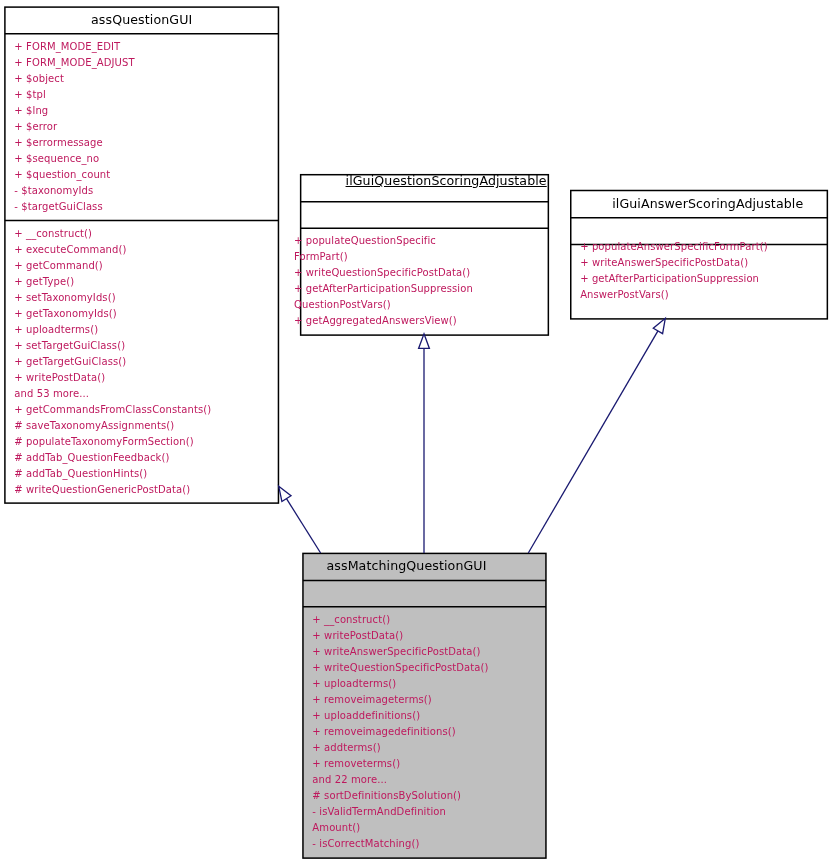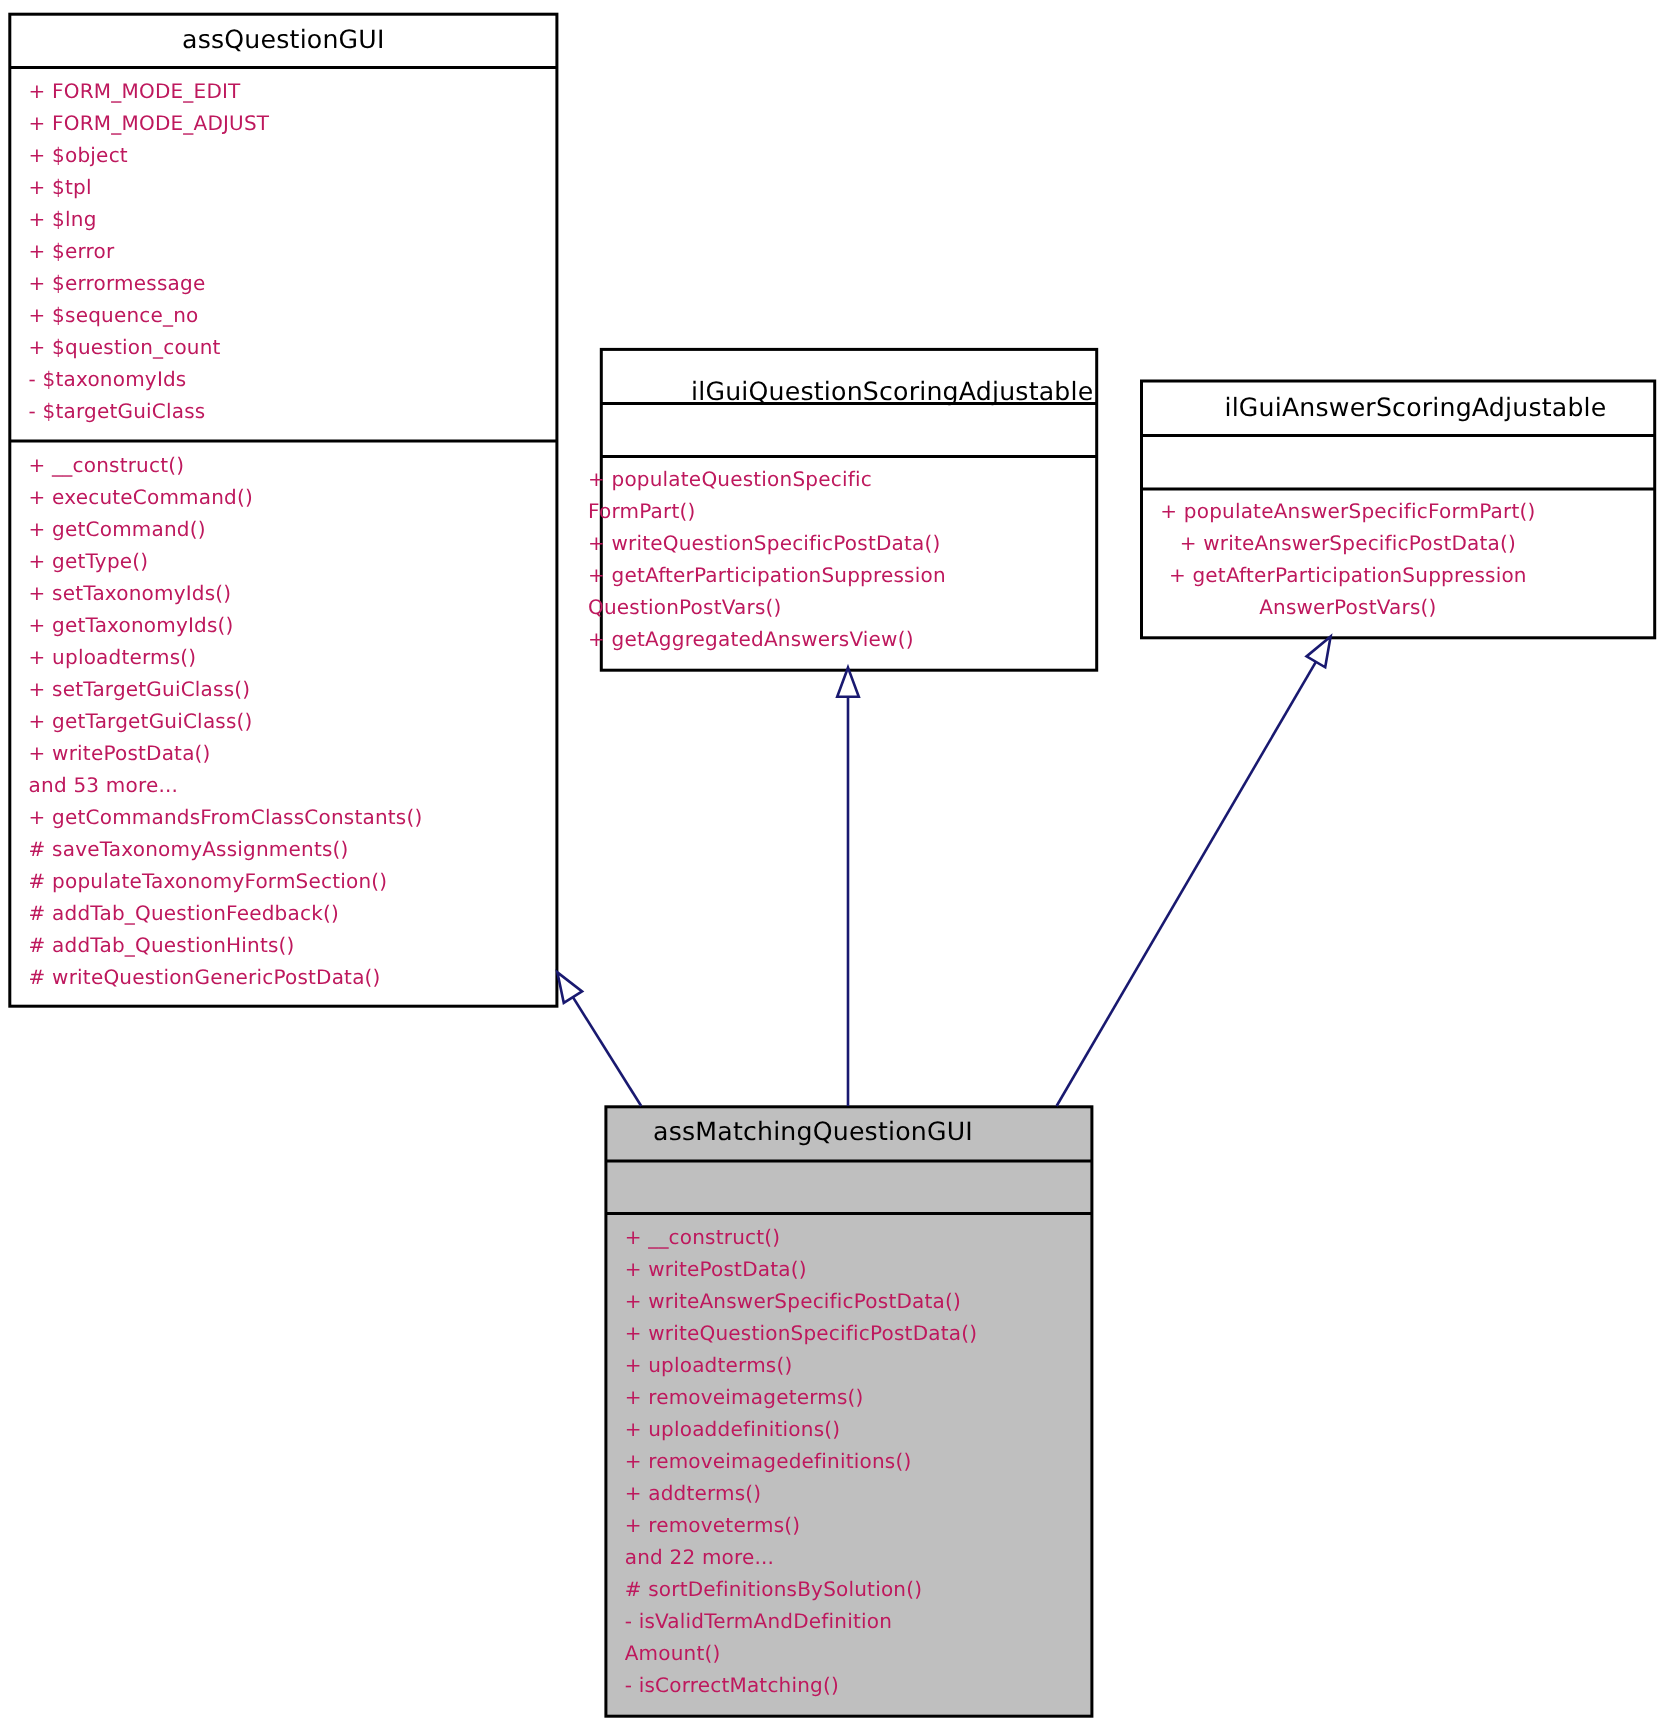--- a/index.html
+++ b/index.html
@@ -138,41 +138,41 @@
         <div class="node-member">
           <div class="node-row"># addTab_QuestionFeedback()</div>
         </div>
         <div class="node-member">
           <div class="node-row"># addTab_QuestionHints()</div>
         </div>
         <div class="node-member">
           <div class="node-row"># writeQuestionGenericPostData()</div>
         </div>
       </div>
-      <div class="node-title" style="left: 300.65px; width: 291px; top: 188px;">ilGuiQuestionScoringAdjustable</div>
+      <div class="node-title" style="left: 300.65px; width: 291px; top: 173px; text-decoration: underline;">ilGuiQuestionScoringAdjustable</div>
       <div class="node-section" style="left: 310.05px; top: 206.84px;"></div>
       <div class="node-section" style="left: 294px; top: 233.34px;">
         <div class="node-member">
           <div class="node-row">+ populateQuestionSpecific</div>
           <div class="node-row">FormPart()</div>
         </div>
         <div class="node-member">
           <div class="node-row">+ writeQuestionSpecificPostData()</div>
         </div>
         <div class="node-member">
           <div class="node-row">+ getAfterParticipationSuppression</div>
           <div class="node-row">QuestionPostVars()</div>
         </div>
         <div class="node-member">
           <div class="node-row">+ getAggregatedAnswersView()</div>
         </div>
       </div>
       <div class="node-title" style="left: 570.75px; width: 274px; top: 195.54px;">ilGuiAnswerScoringAdjustable</div>
       <div class="node-section" style="left: 580.15px; top: 222.74px;"></div>
-      <div class="node-section" style="left: 580.15px; top: 249px; text-align: center;">
+      <div class="node-section" style="left: 580.15px; top: 239px;">
         <div class="node-member">
           <div class="node-row">+ populateAnswerSpecificFormPart()</div>
         </div>
         <div class="node-member">
           <div class="node-row">+ writeAnswerSpecificPostData()</div>
         </div>
         <div class="node-member">
           <div class="node-row">+ getAfterParticipationSuppression</div>
           <div class="node-row">AnswerPostVars()</div>
         </div>

